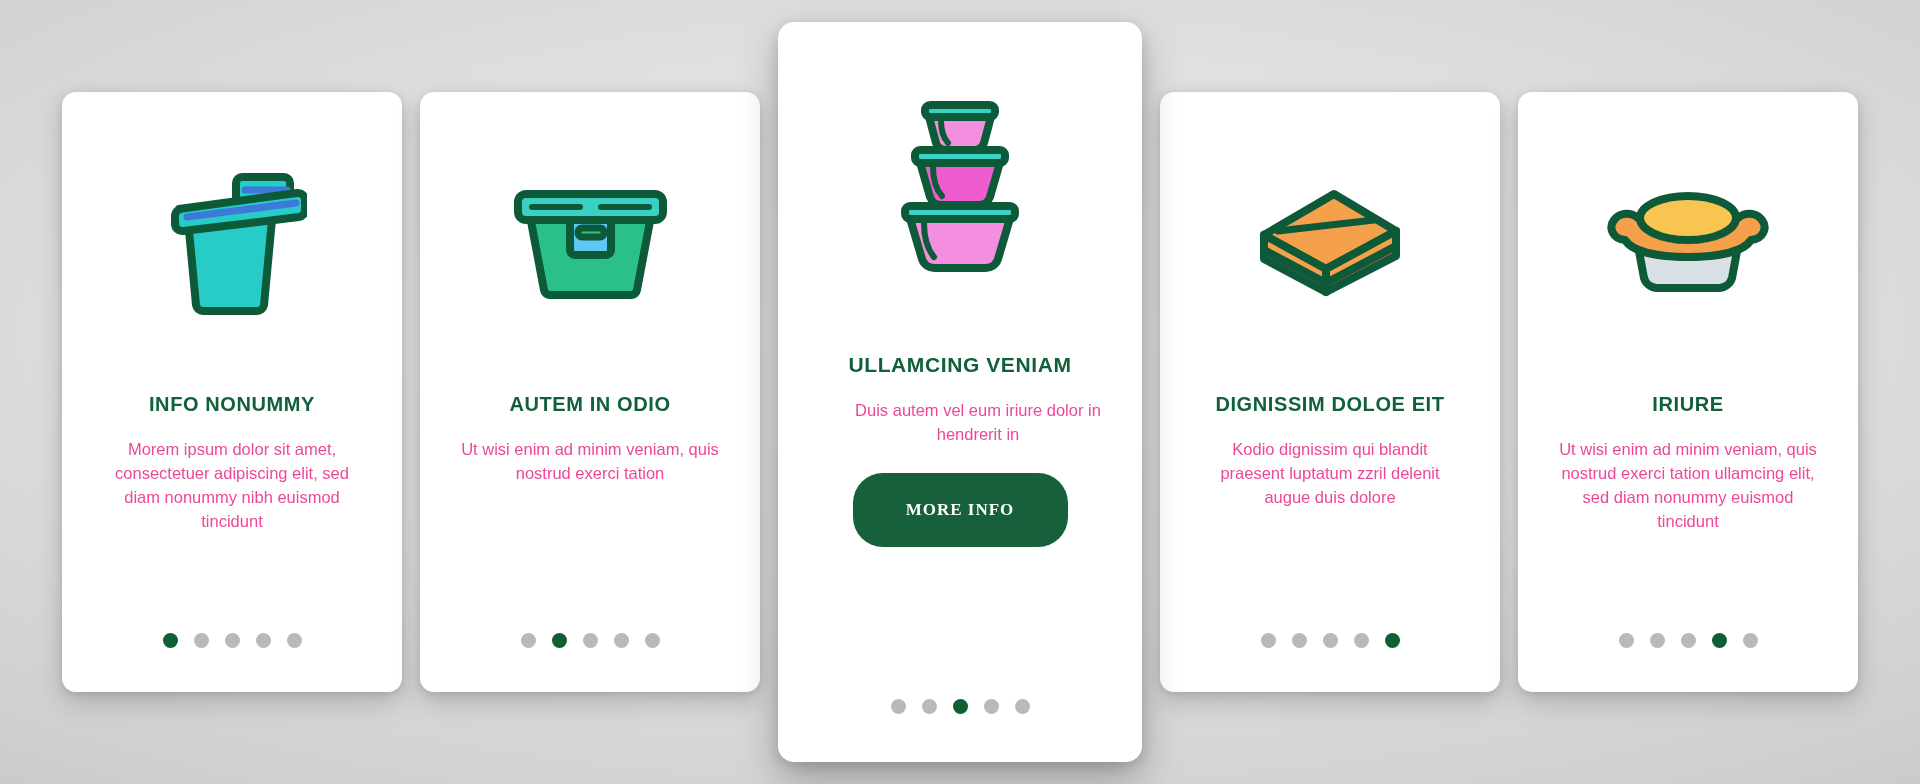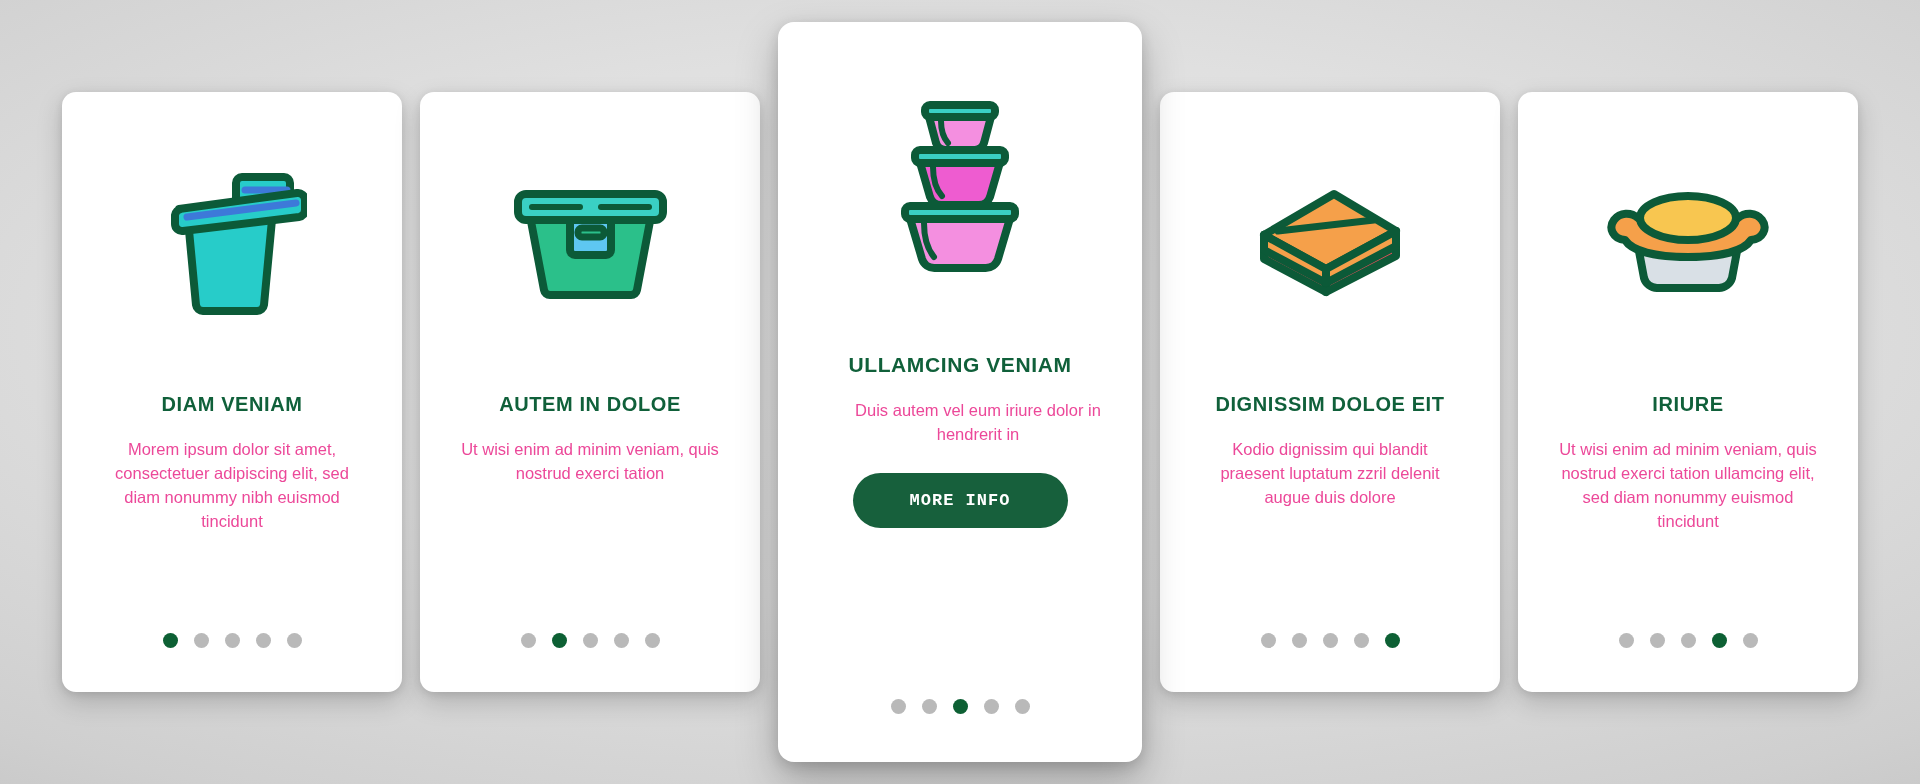--- a/index.html
+++ b/index.html
@@ -88,25 +88,25 @@
   }
   .card.featured .card-body { max-width: 250px; margin-left: 36px; }
 
   
   .more-btn {
     margin-top: 26px;
     background: #17603c;
     color: #ffffff;
     border: none;
     border-radius: 30px;
-    font-family: Liberation Mono, monospace;
+    font-family: Liberation Serif, serif;
     font-size: 17px;
     font-weight: bold;
     letter-spacing: 1px;
-    padding: 18px 44px;
+    padding: 27px 44px;
     cursor: pointer;
     min-width: 215px;
   }
 
   
   .dots {
     position: absolute;
     bottom: 44px;
     left: 0;
     right: 0;
@@ -136,21 +136,21 @@
 
         <path d="M85 20 h42 a6 6 0 0 1 6 6 v30 h-54 v-30 a6 6 0 0 1 6 -6 z" fill="#27ccc9" stroke="#0c5a38" stroke-width="8" stroke-linejoin="round"></path>
         <line x1="88" y1="33" x2="130" y2="33" stroke="#3d79d9" stroke-width="7" stroke-linecap="round"></line>
 
         <path d="M30 52 h86 l-9 96 a7 7 0 0 1 -7 6 h-54 a7 7 0 0 1 -7 -6 z" fill="#27ccc9" stroke="#0c5a38" stroke-width="8" stroke-linejoin="round"></path>
 
         <path d="M22 52 L140 36 a7 7 0 0 1 8 7 v10 a7 7 0 0 1 -6 7 L26 74 a7 7 0 0 1 -8 -7 v-9 a7 7 0 0 1 6 -6 z" fill="#27ccc9" stroke="#0c5a38" stroke-width="8" stroke-linejoin="round"></path>
         <line x1="30" y1="60" x2="139" y2="46" stroke="#3d79d9" stroke-width="7" stroke-linecap="round"></line>
       </svg>
     </div>
-    <div class="card-title">DIAM VENIAM</div>
+    <div class="card-title">INFO NONUMMY</div>
     <div class="card-body">Morem ipsum dolor sit amet, consectetuer adipiscing elit, sed diam nonummy nibh euismod tincidunt</div>
     <div class="dots">
       <span class="dot active"></span>
       <span class="dot"></span>
       <span class="dot"></span>
       <span class="dot"></span>
       <span class="dot"></span>
     </div>
   </div>
 
@@ -161,21 +161,21 @@
         <path d="M22 34 h121 l-14 74 a6 6 0 0 1 -6 5 h-81 a6 6 0 0 1 -6 -5 z" fill="#2bc08a" stroke="#0c5a38" stroke-width="8" stroke-linejoin="round"></path>
 
         <path d="M62 36 h41 v32 a5 5 0 0 1 -5 5 h-31 a5 5 0 0 1 -5 -5 z" fill="#5ec7f2" stroke="#0c5a38" stroke-width="8" stroke-linejoin="round"></path>
         <rect x="70" y="46" width="26" height="9" rx="4" fill="#2bc08a" stroke="#0c5a38" stroke-width="7"></rect>
 
         <rect x="10" y="12" width="145" height="26" rx="8" fill="#3ad0c4" stroke="#0c5a38" stroke-width="8" stroke-linejoin="round"></rect>
         <line x1="24" y1="25" x2="72" y2="25" stroke="#0c5a38" stroke-width="6" stroke-linecap="round"></line>
         <line x1="93" y1="25" x2="141" y2="25" stroke="#0c5a38" stroke-width="6" stroke-linecap="round"></line>
       </svg>
     </div>
-    <div class="card-title">AUTEM IN DOLOE</div>
+    <div class="card-title">AUTEM IN ODIO</div>
     <div class="card-body">Ut wisi enim ad minim veniam, quis nostrud exerci tation</div>
     <div class="dots">
       <span class="dot"></span>
       <span class="dot active"></span>
       <span class="dot"></span>
       <span class="dot"></span>
       <span class="dot"></span>
     </div>
   </div>
 

